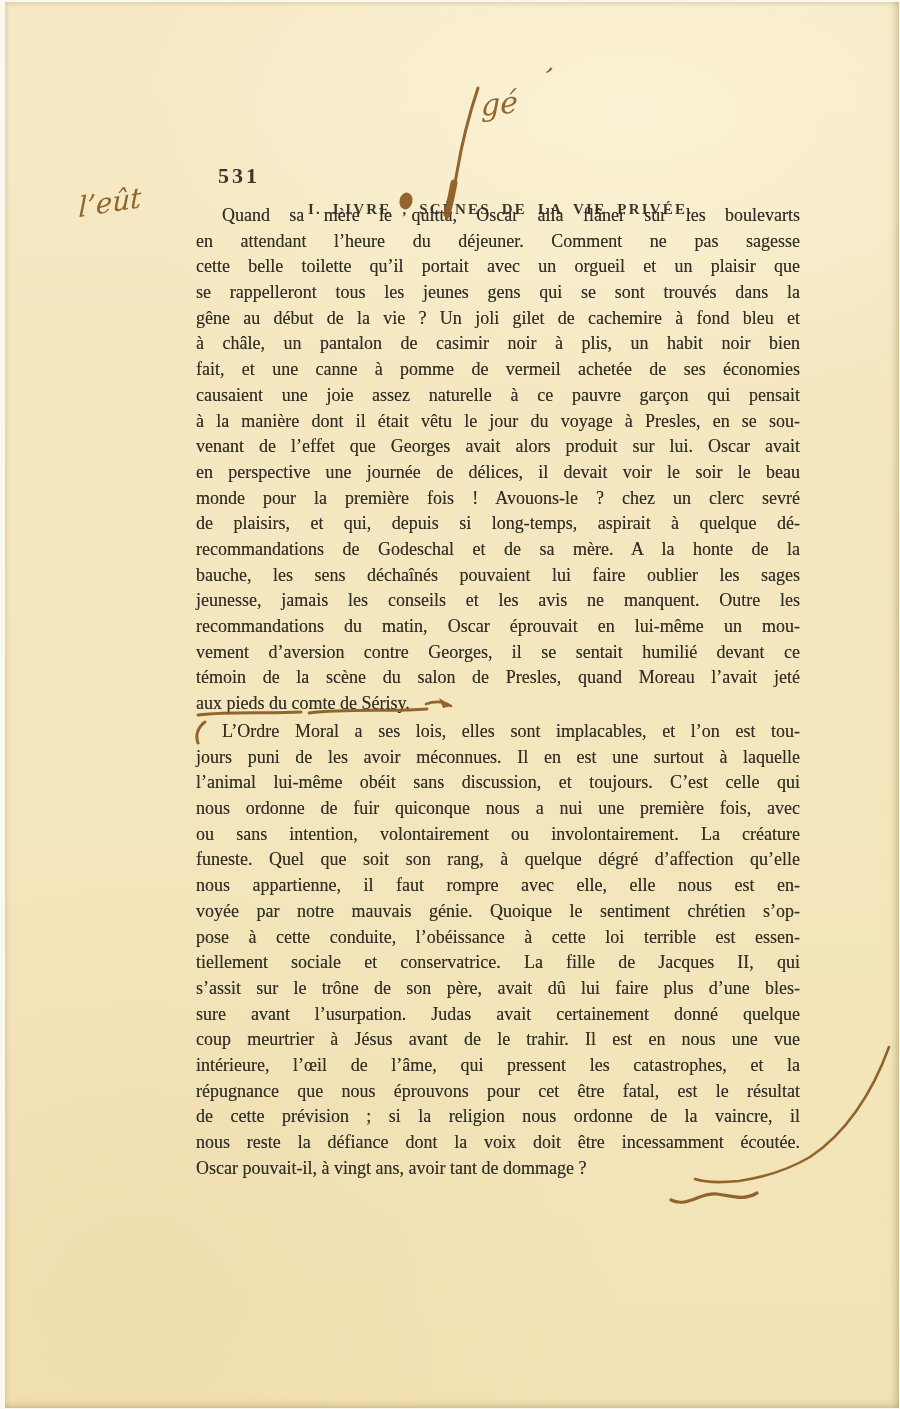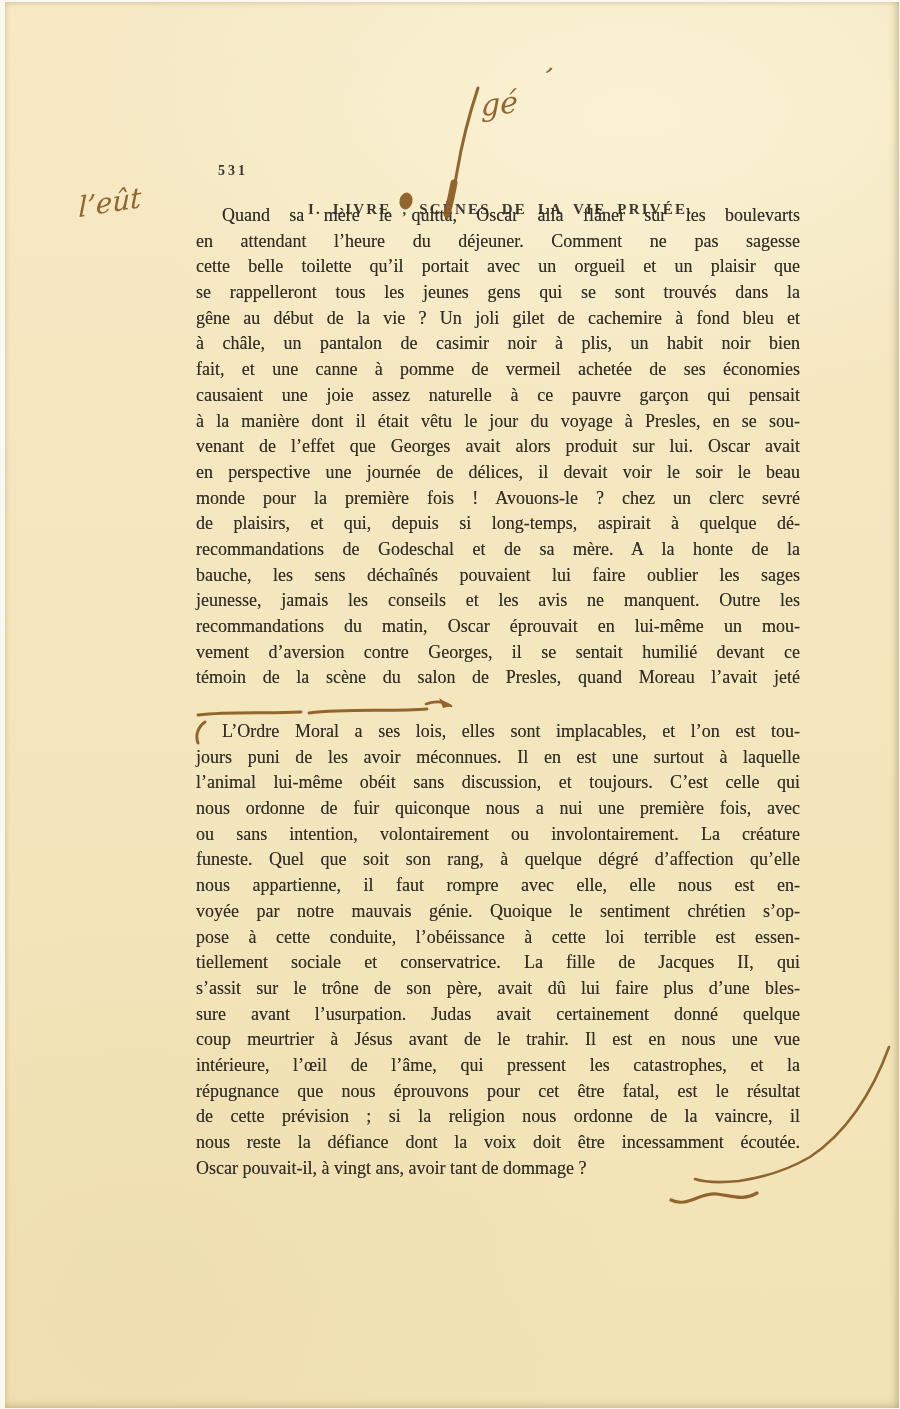--- a/index.html
+++ b/index.html
@@ -15,21 +15,21 @@
       radial-gradient(ellipse 800px 700px at 15% 92%, rgba(228,208,158,.30), transparent 60%),
       linear-gradient(#f6e9c4, #f2e3b6);
     box-shadow: inset -5px 0 8px -3px rgba(140,118,66,.40),
                 inset 0 -5px 8px -3px rgba(140,118,66,.28),
                 inset 2px 2px 6px -2px rgba(140,118,66,.18);
     color:var(--ink-text,#33302a);
   }
   .page-header{position:absolute;top:160px;left:191px;width:604px;height:24px;}
   .page-number{
     position:absolute;left:22px;top:1px;
-    font-size:14px;letter-spacing:3px;font-weight:bold;color:#3a372f;
+    font-size:22px;letter-spacing:3px;font-weight:bold;color:#3a372f;
   }
   .running-title{
     position:absolute;left:112px;top:2px;white-space:nowrap;
     font-size:15px;font-weight:bold;letter-spacing:2.2px;word-spacing:5px;color:#3a372f;margin-top:37px;
   }
   .textblock{position:absolute;left:191px;width:604px;}
   .para-1{top:201px;}
   .para-2{top:717px;}
   .line{
     height:25.7px;line-height:25.7px;font-size:18px;
@@ -76,20 +76,21 @@
       <div class="line">venant de l’effet que Georges avait alors produit sur lui. Oscar avait</div>
       <div class="line">en perspective une journée de délices, il devait voir le soir le beau</div>
       <div class="line">monde pour la première fois ! Avouons-le ? chez un clerc sevré</div>
       <div class="line">de plaisirs, et qui, depuis si long-temps, aspirait à quelque dé-</div>
       <div class="line">recommandations de Godeschal et de sa mère. A la honte de la</div>
       <div class="line">bauche, les sens déchaînés pouvaient lui faire oublier les sages</div>
       <div class="line">jeunesse, jamais les conseils et les avis ne manquent. Outre les</div>
       <div class="line">recommandations du matin, Oscar éprouvait en lui-même un mou-</div>
       <div class="line">vement d’aversion contre Georges, il se sentait humilié devant ce</div>
       <div class="line">témoin de la scène du salon de Presles, quand Moreau l’avait jeté</div>
+      <div class="line last-line">aux pieds du comte de Sérisy.</div>
     </div>
 
   <div class="textblock para-2">
 
   <div class="line">L’Ordre Moral a ses lois, elles sont implacables, et l’on est tou-</div>
       <div class="line">jours puni de les avoir méconnues. Il en est une surtout à laquelle</div>
       <div class="line">l’animal lui-même obéit sans discussion, et toujours. C’est celle qui</div>
       <div class="line">nous ordonne de fuir quiconque nous a nui une première fois, avec</div>
       <div class="line">ou sans intention, volontairement ou involontairement. La créature</div>
       <div class="line">funeste. Quel que soit son rang, à quelque dégré d’affection qu’elle</div>

